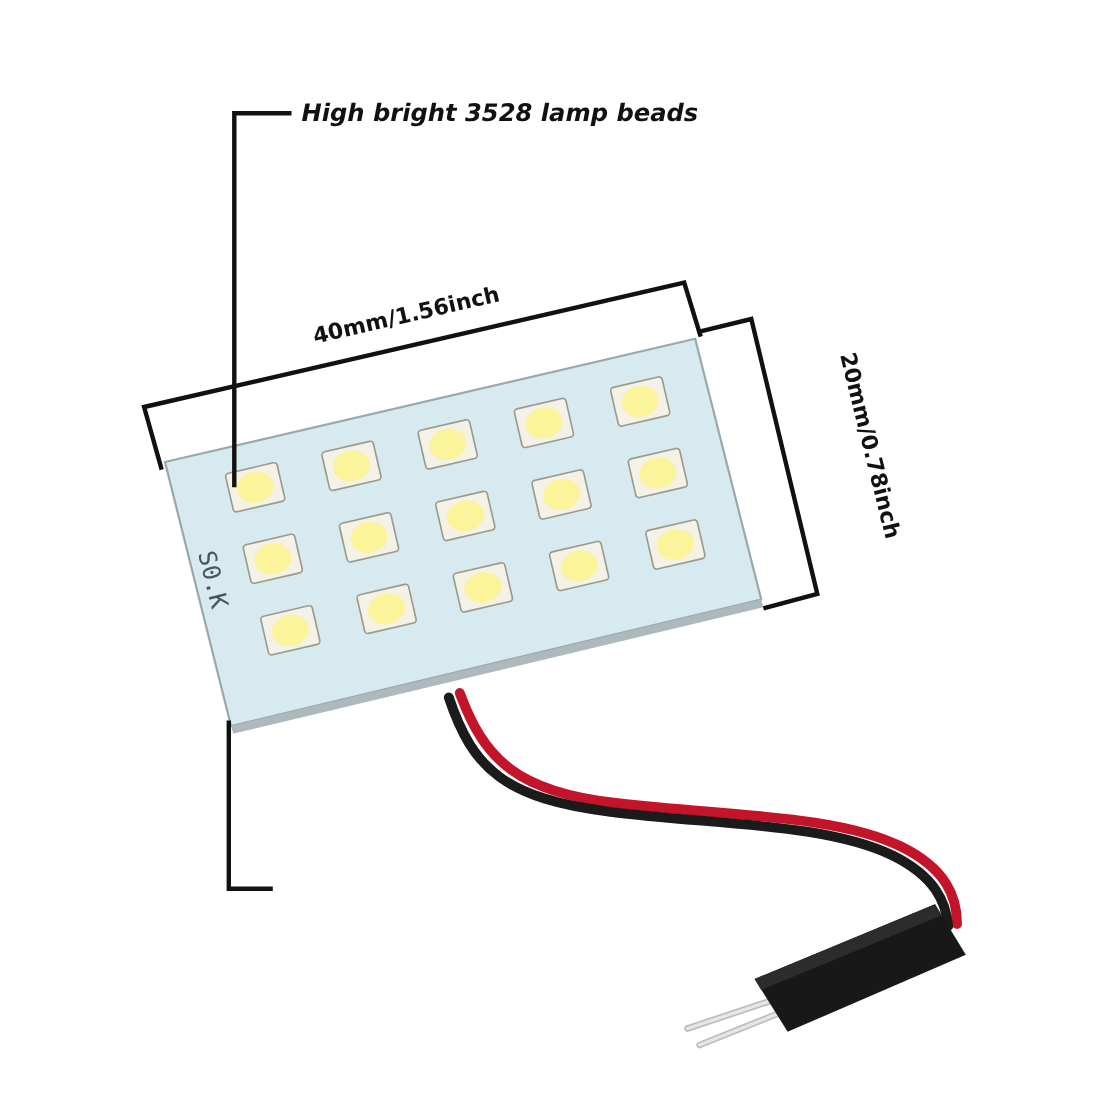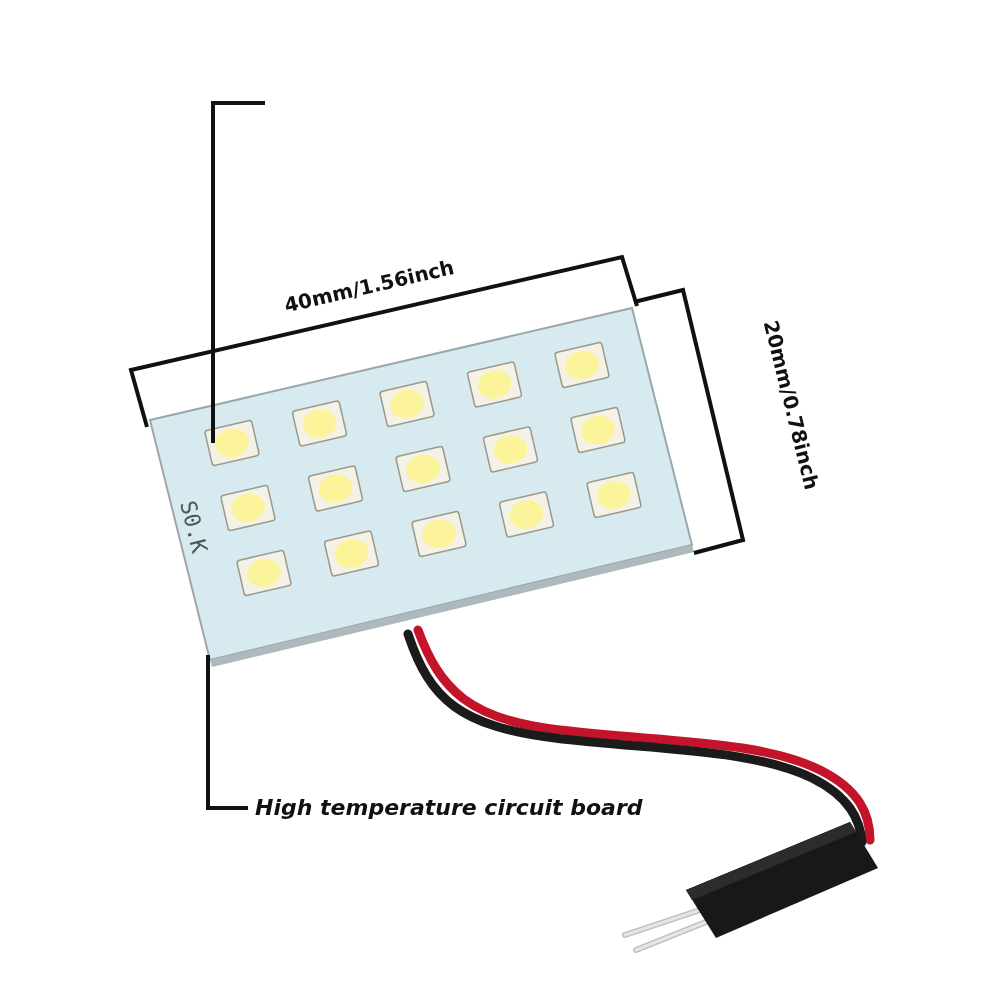--- a/index.html
+++ b/index.html
@@ -115,17 +115,17 @@
 
     <g stroke="#111" stroke-width="4" fill="none">
       <polyline points="265,103 213,103 213,443"></polyline>
     </g>
 
     <g stroke="#111" stroke-width="4" fill="none">
       <polyline points="208,655 208,808 248,808"></polyline>
     </g>
   </svg>
 
-  <div class="label" style="left:255px; top:795px; font-size:22px;">High temperature circuit board</div>
+  <div class="label" style="left:274px; top:91px; font-size:22px;">High bright 3528 lamp beads</div>
 
   <div class="dim" style="left:282px; top:294px; font-size:20px; transform: rotate(-13deg);">40mm/1.56inch</div>
   <div class="dim" style="left:782px; top:318px; font-size:20px; transform: rotate(76deg);">20mm/0.78inch</div>
 </div>
 
 </body></html>

